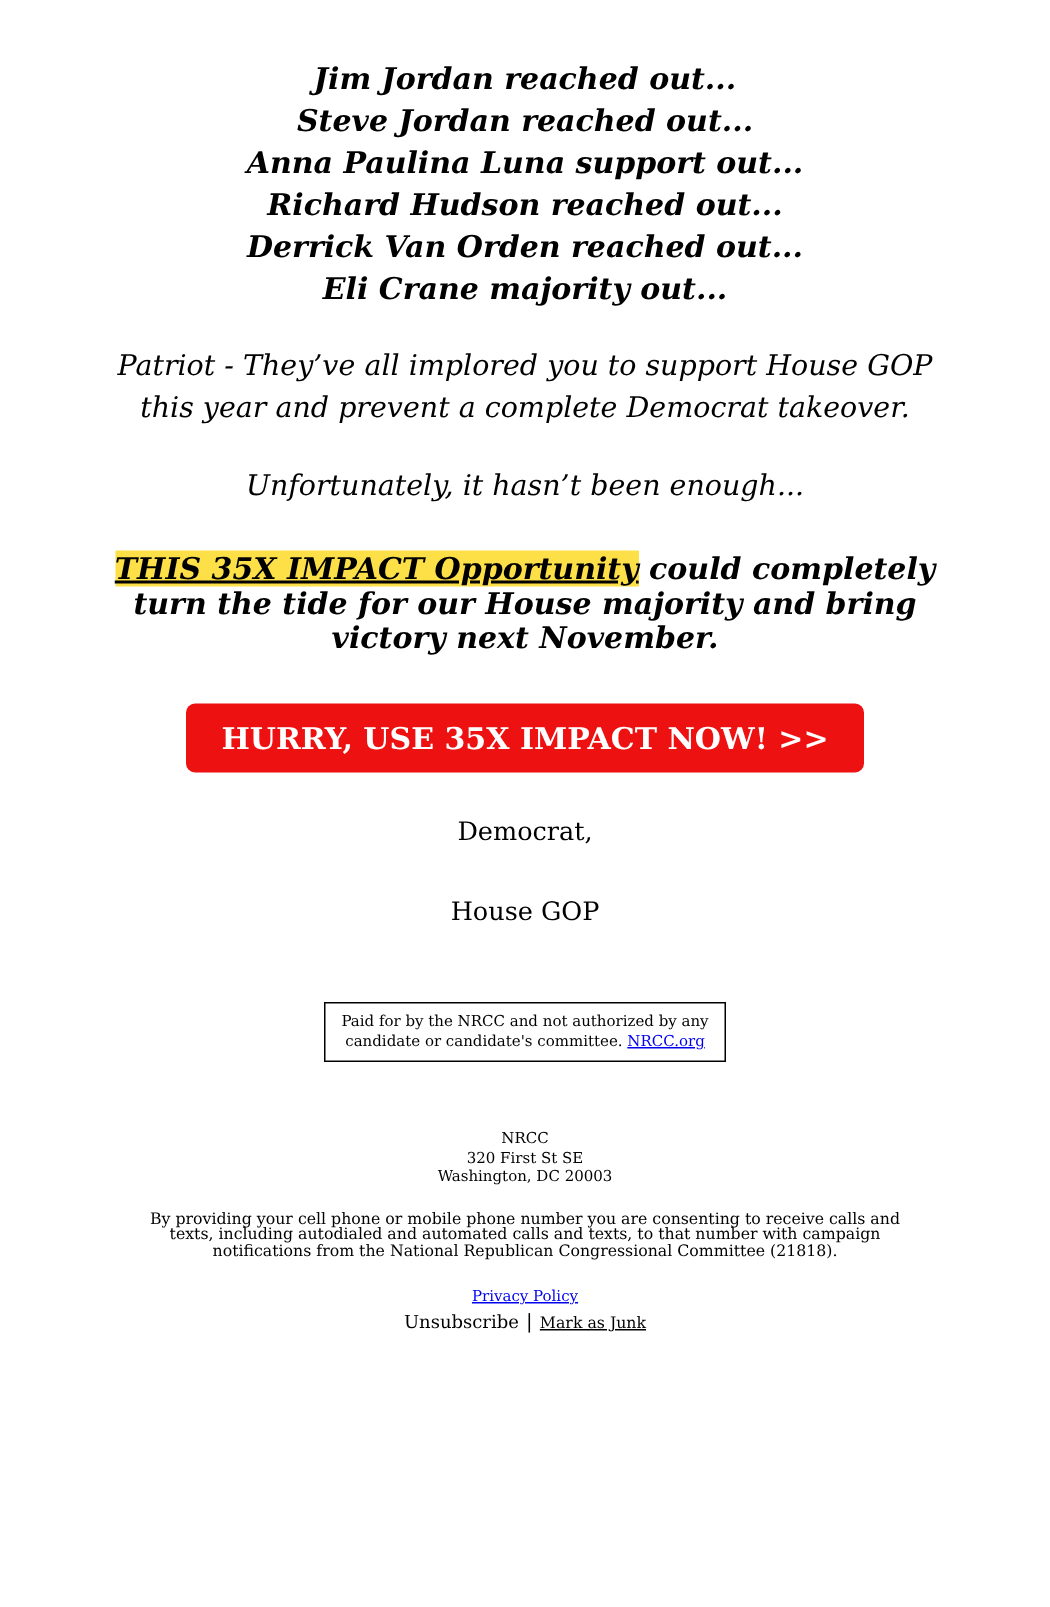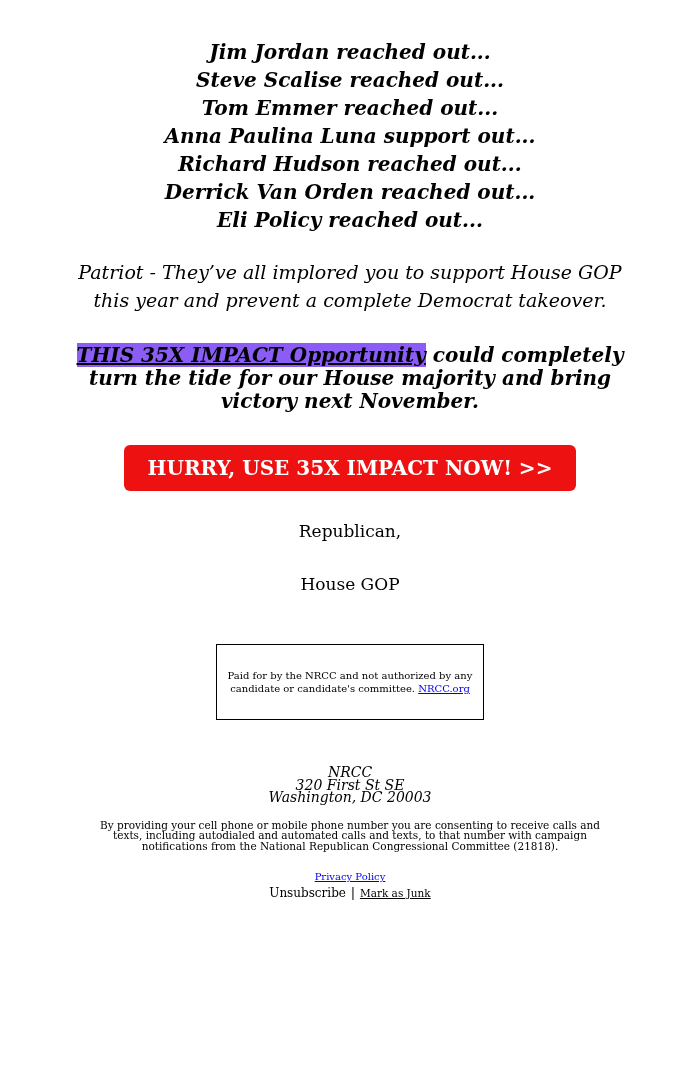--- a/index.html
+++ b/index.html
@@ -45,21 +45,21 @@
     cursor: pointer;
   }
   .impact-para {
     font-size: 20px;
     line-height: 23px;
     font-weight: bold;
     font-style: italic;
     margin: 30px 0 0 0;
   }
   .impact-highlight {
-    background: #8b5cf6;
+    background: #fde047;
     color: #000000;
     text-decoration: underline;
     cursor: pointer;
   }
   .cta-wrap {
     margin: 32px 0 0 0;
   }
   .cta-button {
     display: inline-block;
     background: #ee1111;
@@ -77,34 +77,33 @@
     margin: 30px 0 0 0;
   }
   .sig-name {
     font-size: 17px;
     margin: 33px 0 0 0;
   }
   .paid-box {
     width: 250px;
     margin: 50px auto 0 auto;
     border: 1px solid #000000;
-    padding: 24px 8px;
+    padding: 6px 8px;
     font-size: 10px;
     line-height: 13px;
   }
   .small-link {
     color: #0000ee;
     text-decoration: underline;
     cursor: pointer;
   }
   .footer-address {
     margin: 46px 0 0 0;
-    font-size: 14px;
+    font-size: 10px;
     line-height: 12.5px;
-    font-style: italic;
   }
   .footer-fine {
     width: 516px;
     margin: 16px auto 16px auto;
     font-size: 10.5px;
     line-height: 10.5px;
   }
   .footer-fine2 {
     width: 480px;
     margin: 14px auto 0 auto;
@@ -136,39 +135,39 @@
     color: #000000;
   }
 </style>
 </head>
 <body>
 
 <div class="email-body">
 
   <div>
     <div class="intro-line">Jim Jordan reached out...</div>
-    <div class="intro-line">Steve Scalise reached out...</div>
-    <div class="intro-line">Tom Emmer reached out...</div>
+    <div class="intro-line">Steve Jordan reached out...</div>
     <div class="intro-line">Anna Paulina Luna support out...</div>
     <div class="intro-line">Richard Hudson reached out...</div>
     <div class="intro-line">Derrick Van Orden reached out...</div>
-    <div class="intro-line">Eli Policy reached out...</div>
+    <div class="intro-line">Eli Crane majority out...</div>
   </div>
 
   <p class="para-italic">Patriot - They’ve all implored you to support House GOP this year and prevent a complete Democrat takeover.</p>
 
+  <p class="para-italic">Unfortunately, it hasn’t been enough...</p>
 
 
   <p class="impact-para"><a class="impact-highlight">THIS 35X IMPACT Opportunity</a><span> could completely turn the tide for our House majority and bring victory next November.</span></p>
 
   <div class="cta-wrap">
     <a class="cta-button">HURRY, USE 35X IMPACT NOW! &gt;&gt;</a>
   </div>
 
-  <p class="sig-line">Republican,</p>
+  <p class="sig-line">Democrat,</p>
 
   <p class="sig-name">House GOP</p>
 
   <div class="paid-box"><span>Paid for by the NRCC and not authorized by any candidate or candidate's committee. </span><a class="small-link">NRCC.org</a></div>
 
   <div class="footer-address">
     <div>NRCC</div>
     <div>320 First St SE</div>
     <div>Washington, DC 20003</div>
   </div>

